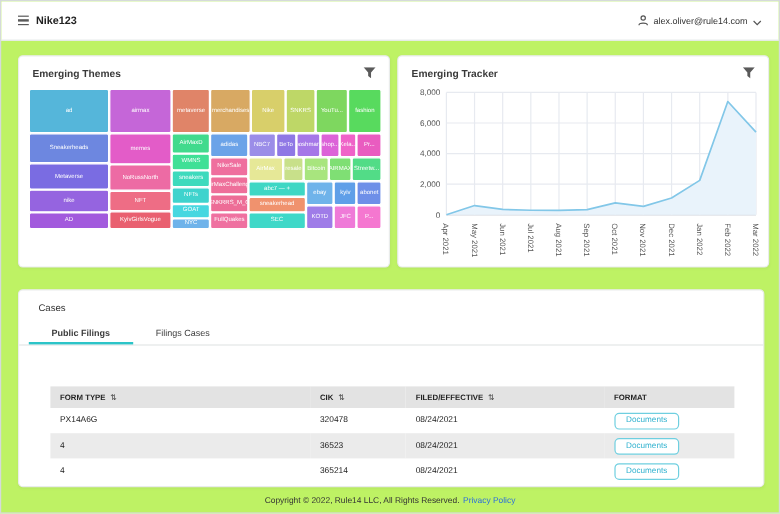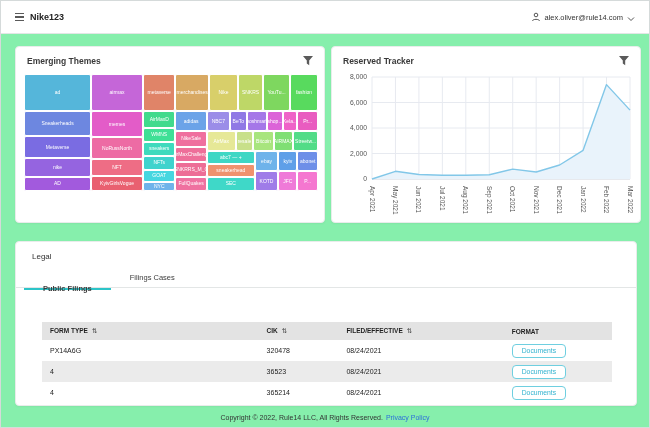--- a/index.html
+++ b/index.html
@@ -1,18 +1,18 @@
 <!DOCTYPE html>
 <html><head>
 <meta charset="utf-8">
 <style>
   * { margin:0; padding:0; box-sizing:border-box; }
   html,body { background:#e9eeee; }
   body { font-family:"Liberation Sans","DejaVu Sans",sans-serif; }
-  #screen { position:relative; width:650px; height:428px; background:#86efac; border:1px solid #d5dada; overflow:hidden; }
+  #screen { position:relative; width:650px; height:428px; background:#bef264; border:1px solid #d5dada; overflow:hidden; }
 
   
   .topbar { position:absolute; left:0; top:0; width:100%; height:33px; background:#fff; border-bottom:1px solid #e2e6e6; display:flex; align-items:center; justify-content:space-between; padding:0 14px; }
   .brand-wrap { display:flex; align-items:center; gap:6px; }
   .menu-icon { display:flex; flex-direction:column; gap:2px; cursor:pointer; }
   .menu-icon span { display:block; width:9px; height:1.5px; background:#5a5a5a; }
   .brand { font-size:9px; font-weight:bold; color:#222; }
   .user-menu { display:flex; align-items:flex-end; gap:4px; cursor:pointer; }
   .user-email { font-size:7.5px; color:#333; }
 
@@ -127,21 +127,21 @@
         <div class="tile" style="left: 78.5%; top: 66%; width: 8%; height: 17%; background: rgb(111, 179, 234);">ebay</div>
         <div class="tile" style="left: 86.5%; top: 66%; width: 6.5%; height: 17%; background: rgb(95, 159, 232);">kyiv</div>
         <div class="tile" style="left: 93%; top: 66%; width: 7%; height: 17%; background: rgb(110, 143, 232);">abonet</div>
         <div class="tile" style="left: 78.5%; top: 83%; width: 8%; height: 17%; background: rgb(159, 124, 232);">KOTD</div>
         <div class="tile" style="left: 86.5%; top: 83%; width: 6.5%; height: 17%; background: rgb(239, 122, 216);">JFC</div>
         <div class="tile" style="left: 93%; top: 83%; width: 7%; height: 17%; background: rgb(245, 119, 208);">P...</div>
       </div>
   </div>
 
   <div class="card" id="card-sentiment">
-    <div class="card-title">Reserved Tracker</div>
+    <div class="card-title">Emerging Tracker</div>
     <svg class="filter-btn" viewBox="0 0 12 10">
         <path d="M1 0 H11 L7.2 4.5 V9.2 L4.8 7.4 V4.5 Z" fill="#5a5a5a"></path>
       </svg>
     <svg id="sentiment-svg" width="310" height="177" viewBox="0 0 310 177">
         <line x1="40" y1="132" x2="298" y2="132" stroke="#cfd4dc" stroke-width="1"></line>
         <text x="35" y="134.3" text-anchor="end" font-size="6.8" fill="#555">0</text>
         <line x1="40" y1="106.5" x2="298" y2="106.5" stroke="#e7eaf0" stroke-width="1"></line>
         <text x="35" y="108.8" text-anchor="end" font-size="6.8" fill="#555">2,000</text>
         <line x1="40" y1="81" x2="298" y2="81" stroke="#e7eaf0" stroke-width="1"></line>
         <text x="35" y="83.3" text-anchor="end" font-size="6.8" fill="#555">4,000</text>
@@ -172,23 +172,23 @@
         <line x1="274.5454545454545" y1="30" x2="274.5454545454545" y2="132" stroke="#e7eaf0" stroke-width="1"></line>
         <text x="272.0454545454545" y="139" font-size="6.5" fill="#555" transform="rotate(90 272.0454545454545 139)">Feb 2022</text>
         <line x1="298" y1="30" x2="298" y2="132" stroke="#e7eaf0" stroke-width="1"></line>
         <text x="295.5" y="139" font-size="6.5" fill="#555" transform="rotate(90 295.5 139)">Mar 2022</text>
         <polygon points="40.0,132.0 63.5,124.3 86.9,127.5 110.4,128.2 133.8,128.3 157.3,127.7 180.7,122.1 204.2,125.0 227.6,118.0 251.1,103.3 274.5,37.6 298.0,63.1 298,132 40,132" fill="#e9f3fb"></polygon>
         <polyline points="40.0,132.0 63.5,124.3 86.9,127.5 110.4,128.2 133.8,128.3 157.3,127.7 180.7,122.1 204.2,125.0 227.6,118.0 251.1,103.3 274.5,37.6 298.0,63.1" fill="none" stroke="#82c7e8" stroke-width="1.4" stroke-linejoin="round"></polyline>
       </svg>
   </div>
 
   <div class="card" id="card-legal">
-    <div class="legal-title">Legal</div>
+    <div class="legal-title">Cases</div>
     <div class="tabbar">
-      <div class="tab active" id="tab-public-filings" style="border-bottom-color: rgb(44, 196, 200); margin-top: 11px;">Public Filings</div>
+      <div class="tab active" id="tab-public-filings" style="border-bottom-color: rgb(44, 196, 200);">Public Filings</div>
       <div class="tab" id="tab-active-cases">Filings Cases</div>
     </div>
     <table class="filings">
       <colgroup>
           <col class="c1">
           <col class="c2">
           <col class="c3">
           <col class="c4">
         </colgroup>
       <thead>

